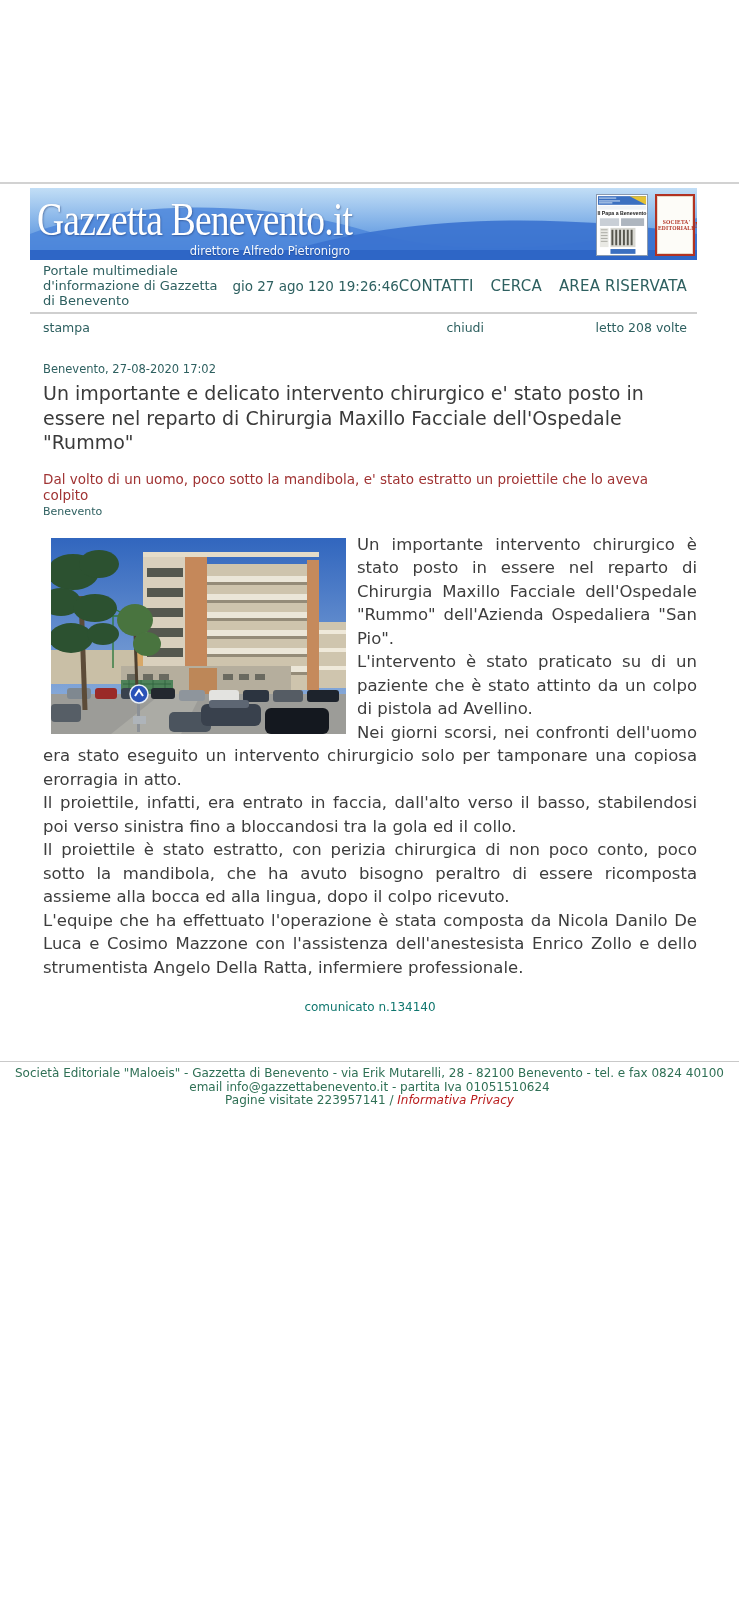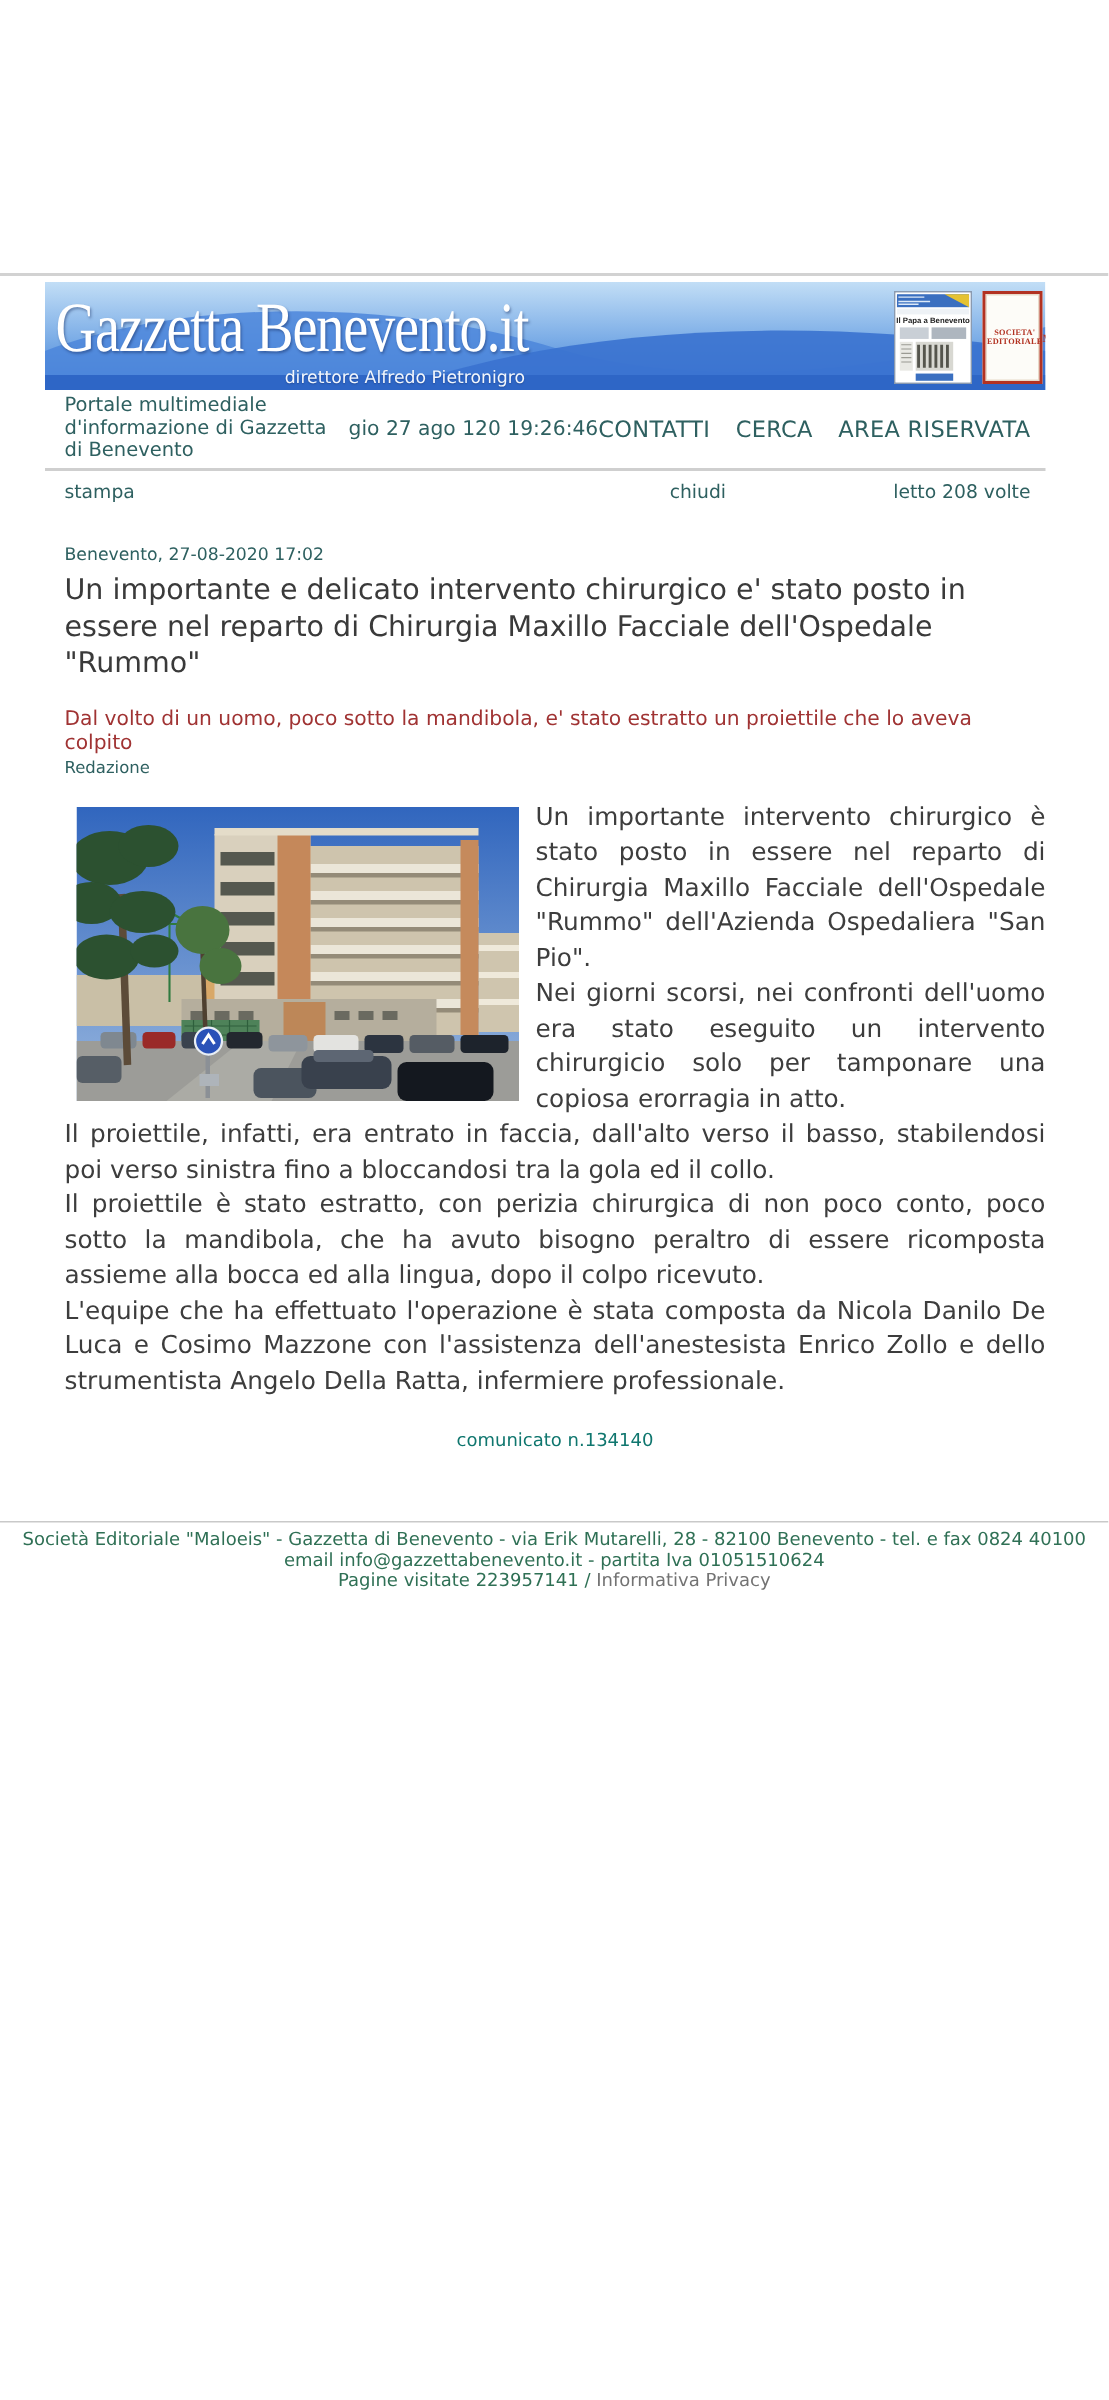--- a/index.html
+++ b/index.html
@@ -61,21 +61,21 @@
   .body     { margin-top:15px; font-size:16.5px; line-height:23.5px; color:#3d3d3d; text-align:justify; }
   .body p   { margin:0; }
   .photo    { float:left; width:295px; height:196px; margin:5px 11px 3px 8px; display:block; }
   .notice   { clear:both; text-align:center; font-size:12px; color:#0f766e; padding-top:21px; }
 
   
   .footer {
     margin-top:47px; border-top:1px solid #c9c9c9; padding-top:5px;
     text-align:center; color:#2f7055; font-size:12px; line-height:13.5px;
   }
-  .footer .privacy-link { color:#737373; text-decoration:none; cursor:pointer; }
+  .footer .privacy-link { color:#b91c1c; text-decoration:none; cursor:pointer;font-style:italic; }
 </style>
 </head>
 <body>
 
 <div class="top-space"></div>
 
 <div class="content">
 
   <header class="banner">
     <svg class="banner-bg" viewBox="0 0 667 72" preserveAspectRatio="none">
@@ -139,21 +139,21 @@
   <div class="toolbar">
     <span class="t-left"><a>stampa</a></span>
     <span class="t-center"><a>chiudi</a></span>
     <span class="t-right">letto 208 volte</span>
   </div>
 
   <article>
     <div class="dateline">Benevento, 27-08-2020 17:02</div>
     <h1 class="title">Un importante e delicato intervento chirurgico e' stato posto in essere nel reparto di Chirurgia Maxillo Facciale dell'Ospedale "Rummo"</h1>
     <div class="subtitle">Dal volto di un uomo, poco sotto la mandibola, e' stato estratto un proiettile che lo aveva colpito</div>
-    <div class="byline">Redazione</div>
+    <div class="byline">Benevento</div>
 
     <div class="body">
 
       <svg class="photo" viewBox="0 0 295 196">
         <defs>
           <linearGradient id="skyGrad" x1="0" y1="0" x2="0" y2="1">
             <stop offset="0" stop-color="#3166be"></stop>
             <stop offset="0.8" stop-color="#84a7d8"></stop>
             <stop offset="1" stop-color="#9db8dc"></stop>
           </linearGradient>
@@ -251,20 +251,21 @@
             <ellipse cx="96" cy="106" rx="14" ry="12"></ellipse>
         </g>
 
         <rect x="86" y="150" width="3" height="44" fill="#8b9096"></rect>
         <circle cx="88" cy="156" r="9" fill="#2a52b8" stroke="#e8eef5" stroke-width="1.5"></circle>
         <path d="M84,158 L88,152 L92,158" stroke="#ffffff" stroke-width="2" fill="none"></path>
         <rect x="82" y="178" width="13" height="8" fill="#aeb4ba"></rect>
       </svg>
 
       <p>Un importante intervento chirurgico è stato posto in essere nel reparto di Chirurgia Maxillo Facciale dell'Ospedale "Rummo" dell'Azienda Ospedaliera "San Pio".</p>
+      <p>L'intervento è stato praticato su di un paziente che è stato attinto da un colpo di pistola ad Avellino.</p>
       <p>Nei giorni scorsi, nei confronti dell'uomo era stato eseguito un intervento chirurgicio solo per tamponare una copiosa erorragia in atto.</p>
       <p>Il proiettile, infatti, era entrato in faccia, dall'alto verso il basso, stabilendosi poi verso sinistra fino a bloccandosi tra la gola ed il collo.</p>
       <p>Il proiettile è stato estratto, con perizia chirurgica di non poco conto, poco sotto la mandibola, che ha avuto bisogno peraltro di essere ricomposta assieme alla bocca ed alla lingua, dopo il colpo ricevuto.</p>
       <p>L'equipe che ha effettuato l'operazione è stata composta da Nicola Danilo De Luca e Cosimo Mazzone con l'assistenza dell'anestesista Enrico Zollo e dello strumentista Angelo Della Ratta, infermiere professionale.</p>
     </div>
 
     <div class="notice">comunicato n.134140</div>
   </article>
 </div>
 

